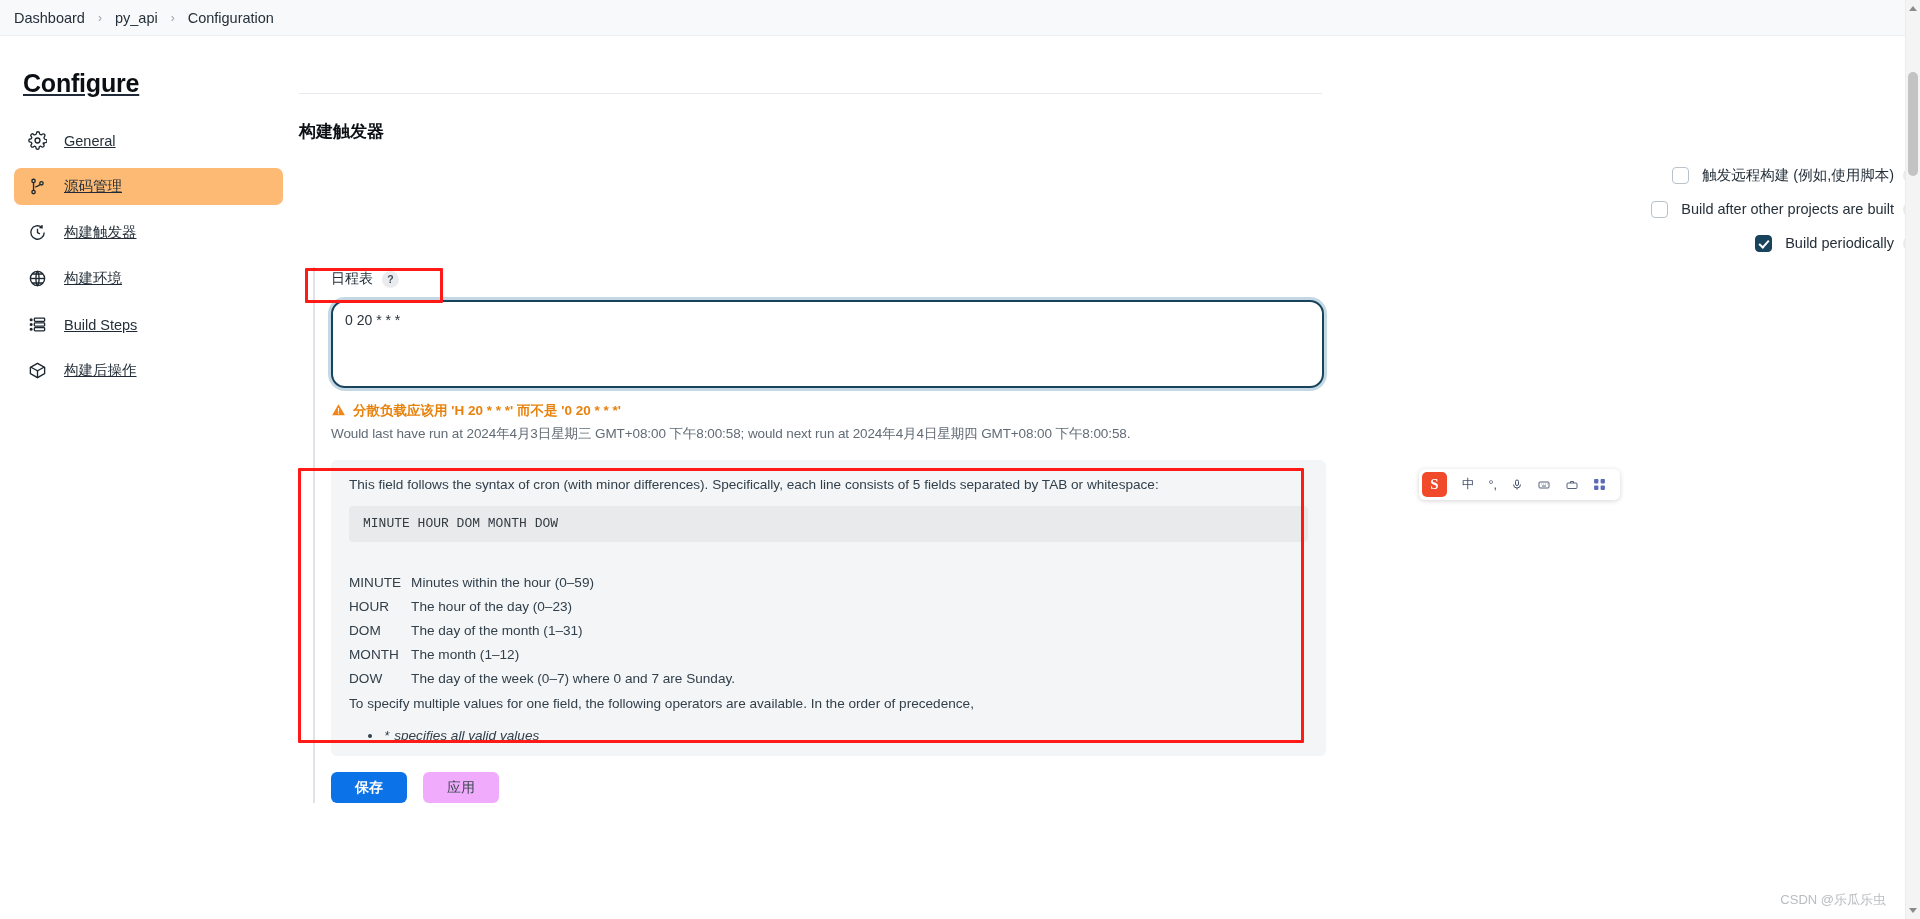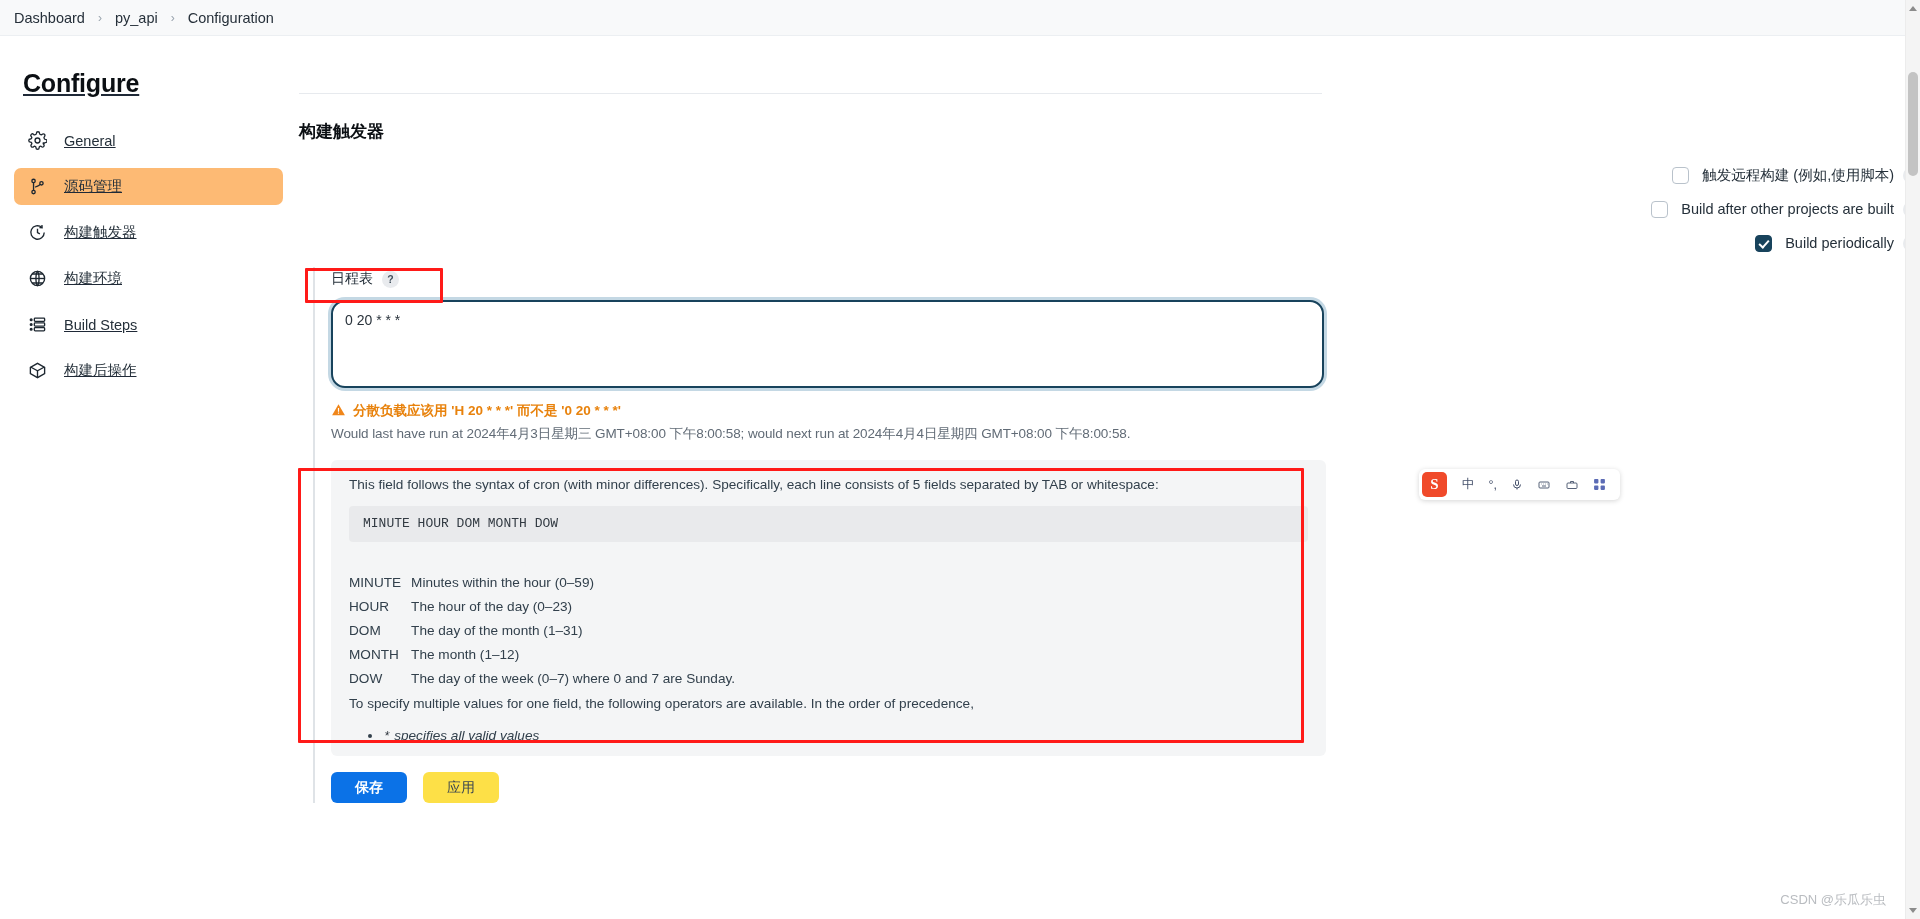--- a/index.html
+++ b/index.html
@@ -252,21 +252,21 @@
   .btn {
     border: none;
     border-radius: 6px;
     height: 31px;
     font-size: 14px;
     font-family: "Liberation Sans", sans-serif;
     cursor: pointer;
     padding: 0 24px;
   }
   .btn-save { background: #0b72e7; color: #fff; font-weight: bold; }
-  .btn-apply { background: #fde047; color: #3c4751; }
+  .btn-apply { background: #f0abfc; color: #3c4751; }
 
   
   .scroll-track {
     position: absolute;
     right: 0; top: 0;
     width: 15px; height: 919px;
     background: #f4f4f4;
     border-left: 1px solid #ececec;
   }
   .scroll-thumb {

